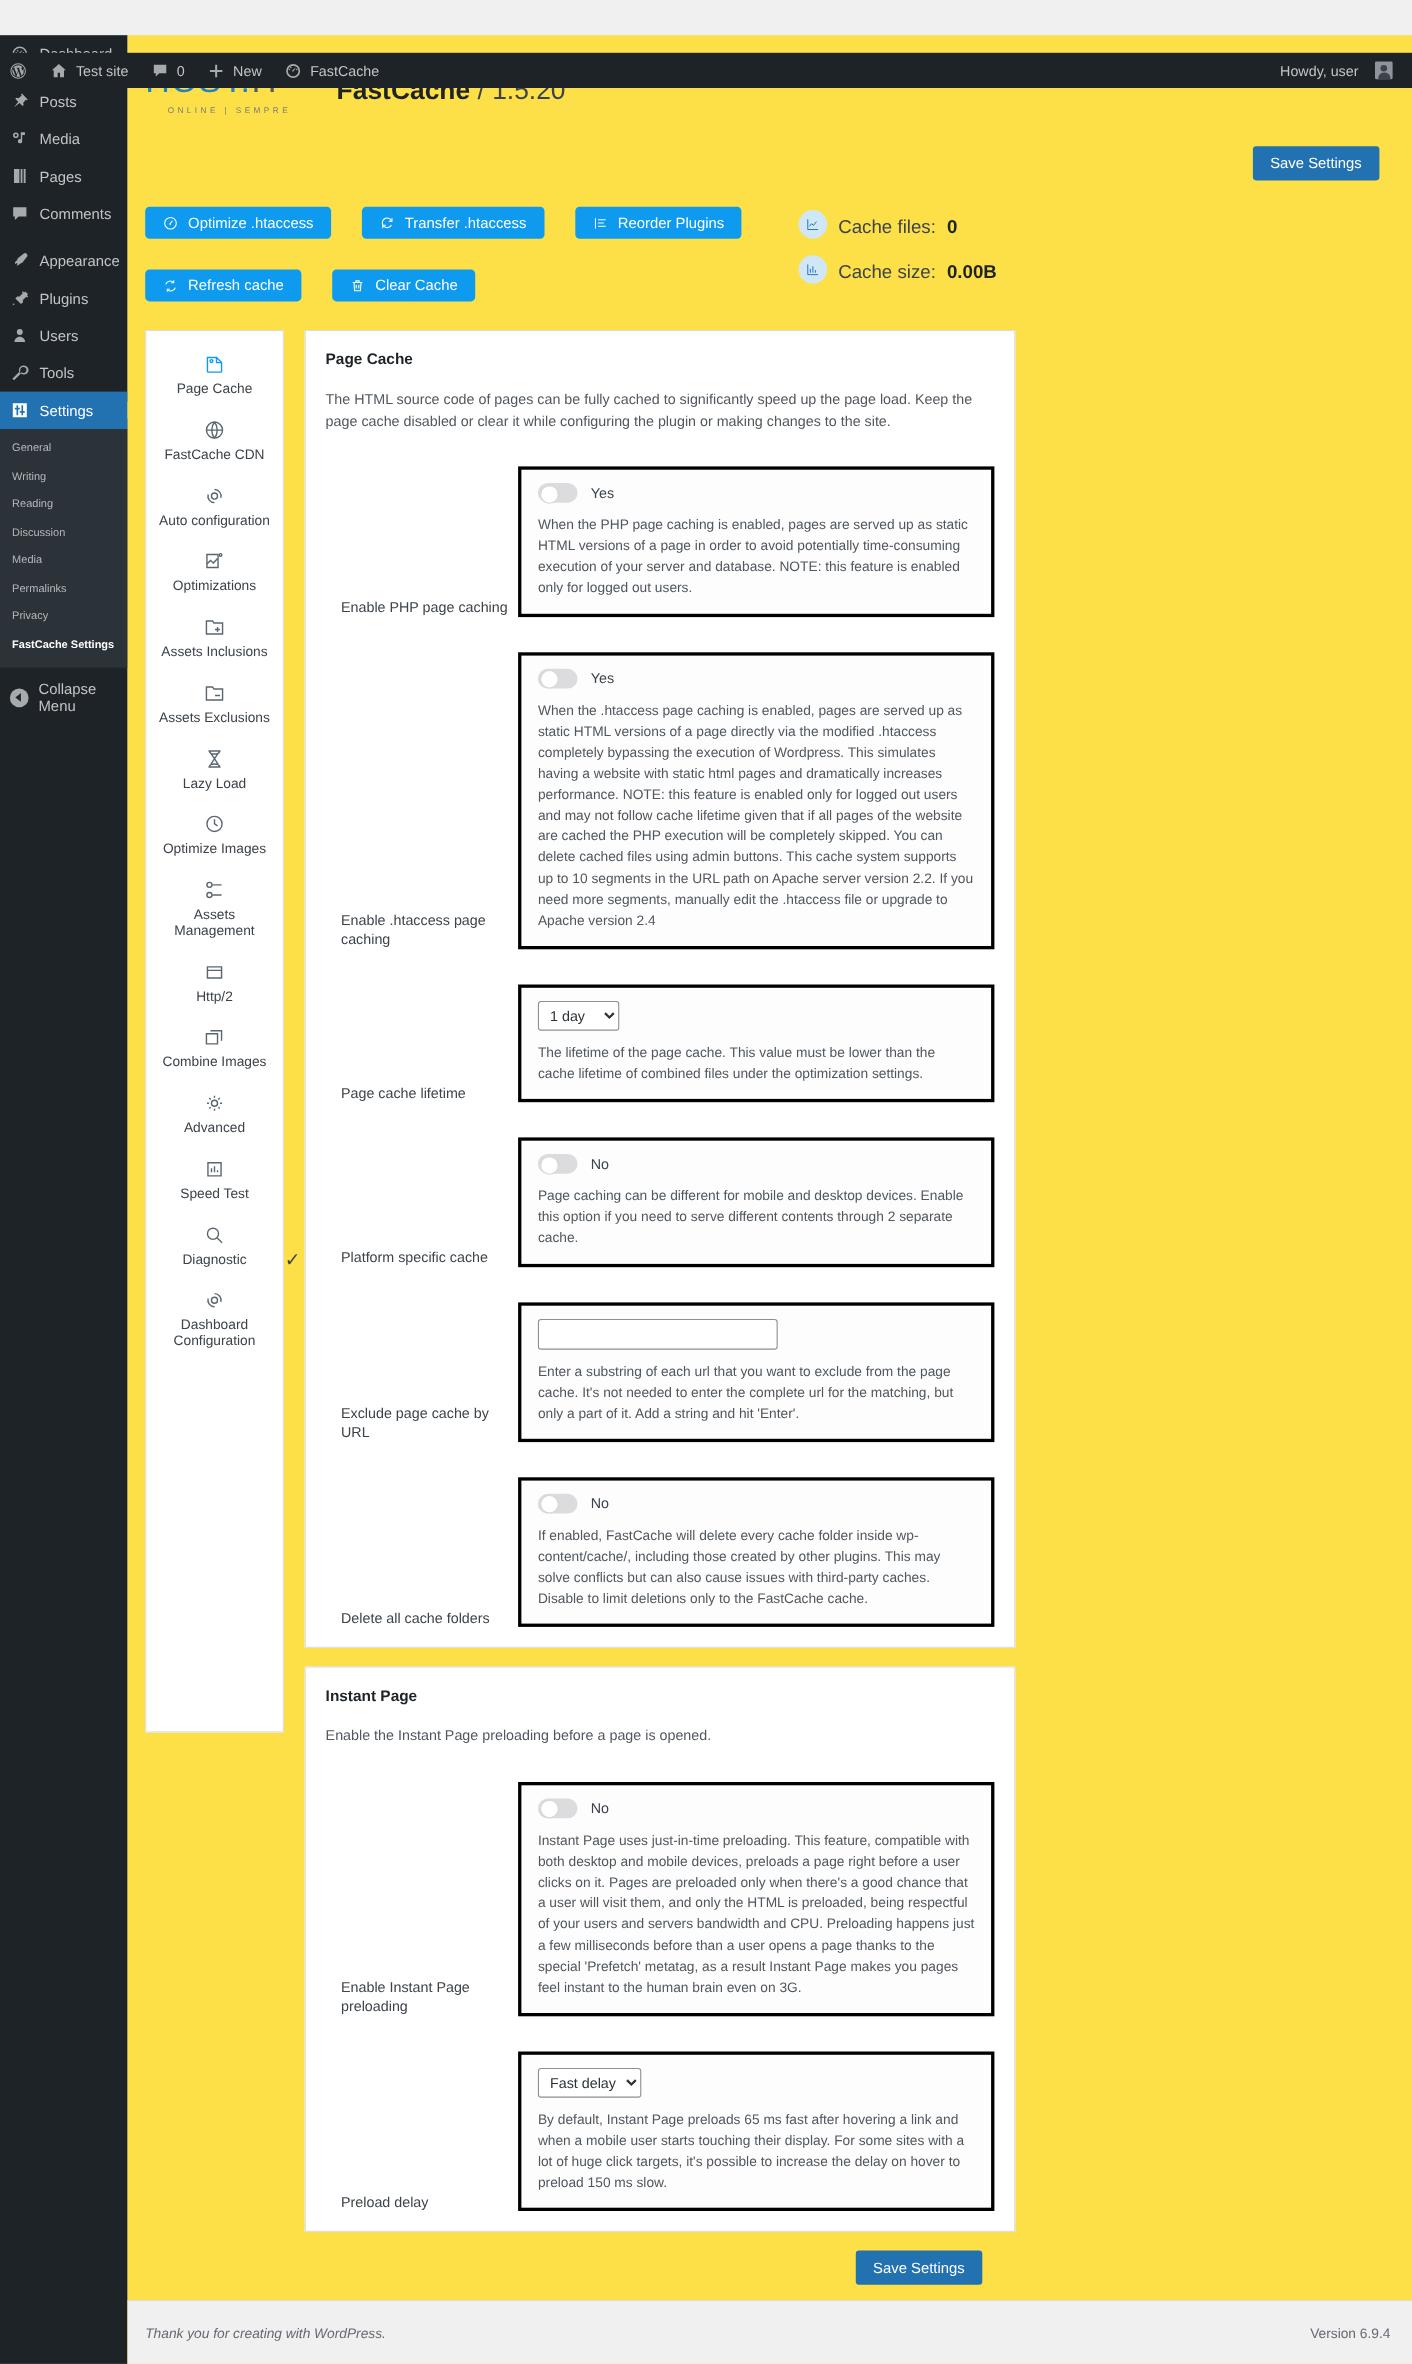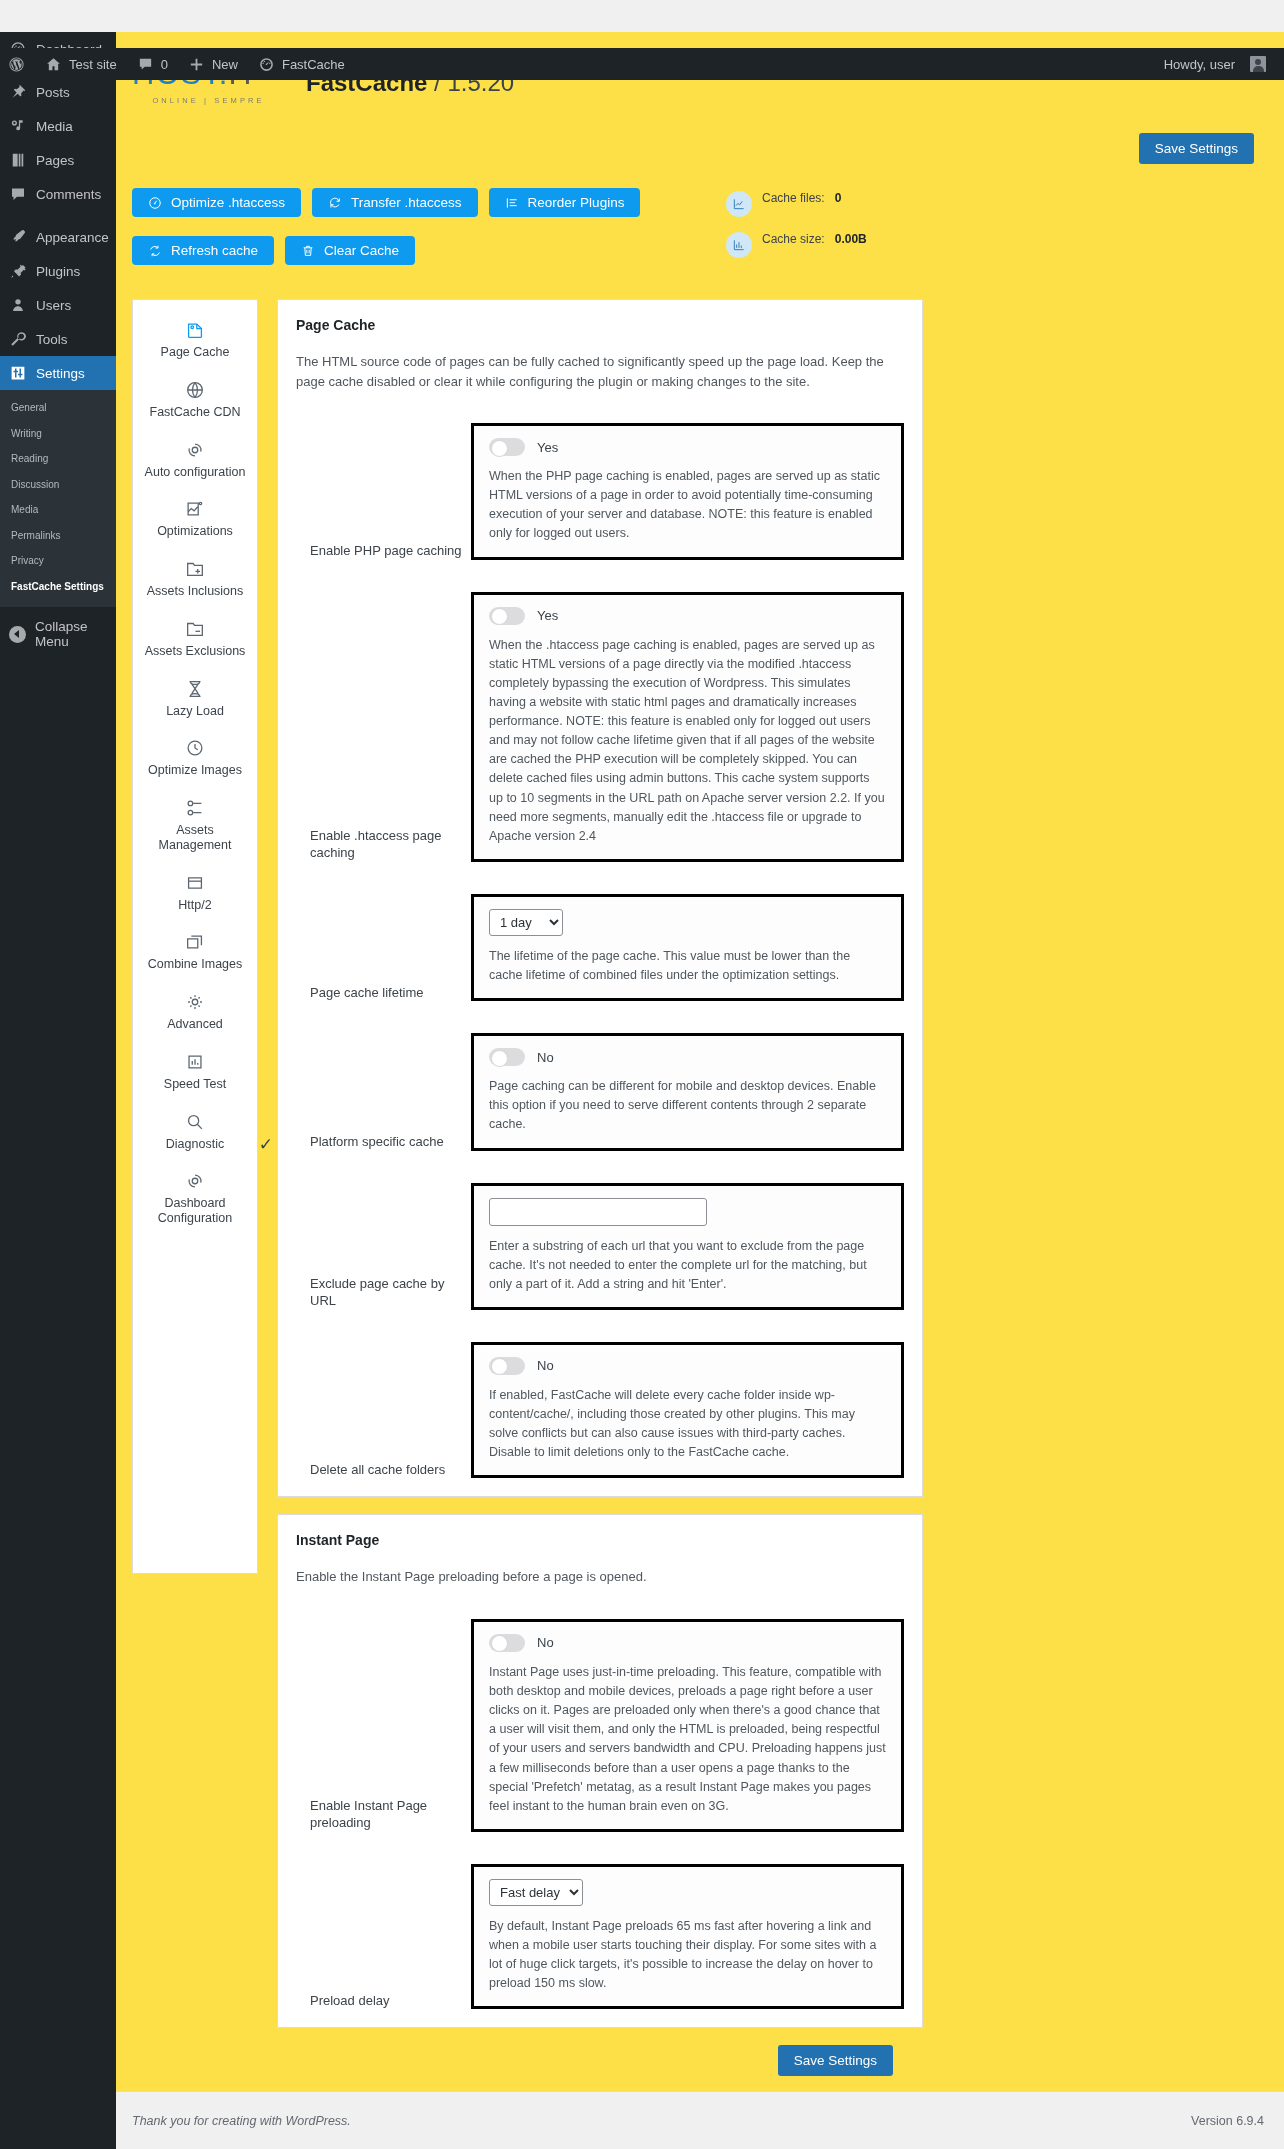--- a/index.html
+++ b/index.html
@@ -103,30 +103,30 @@
 
   
   .save-row { display: flex; justify-content: flex-end; padding: 28px 30px 0 0; }
   .btn-save {
     background: #2271b1; color: #fff; border: none; border-radius: 3px;
     font-size: 13.5px; padding: 8px 16px; font-family: inherit; cursor: pointer;
   }
 
   
   .actions-area { display: flex; padding: 24px 0 0 16px; }
-  .actions { display: flex; flex-wrap: wrap; gap: 11px; width: 566px; }
+  .actions { display: flex; flex-wrap: wrap; gap: 28px; width: 566px; }
   .btn-act {
     background: #0d9aef; color: #fff; border: none; border-radius: 4px;
     font-size: 13.5px; padding: 0 16px; height: 29px;
     display: inline-flex; align-items: center; gap: 9px;
     font-family: inherit; cursor: pointer; white-space: nowrap;
   }
   .btn-act svg { width: 14px; height: 14px; display: block; fill: none; stroke: #fff; stroke-width: 1.7; }
   .stats { padding-left: 28px; padding-top: 3px; }
-  .stat-row { display: flex; align-items: flex-start; gap: 10px; margin-bottom: 15px; font-size: 12px; }
+  .stat-row { display: flex; align-items: flex-end; gap: 10px; margin-bottom: 15px; font-size: 17px; }
   .stat-ic {
     width: 26px; height: 26px; border-radius: 50%; background: #cfe7f7;
     display: flex; align-items: center; justify-content: center; flex: 0 0 auto;
   }
   .stat-ic svg { width: 14px; height: 14px; display: block; stroke: #2271b1; fill: none; stroke-width: 1.5; }
   .stat-val { font-weight: 700; color: #1d2327; }
 
   
   .body-split { display: flex; padding: 26px 0 0 16px; gap: 19px; align-items: flex-start; }
 

